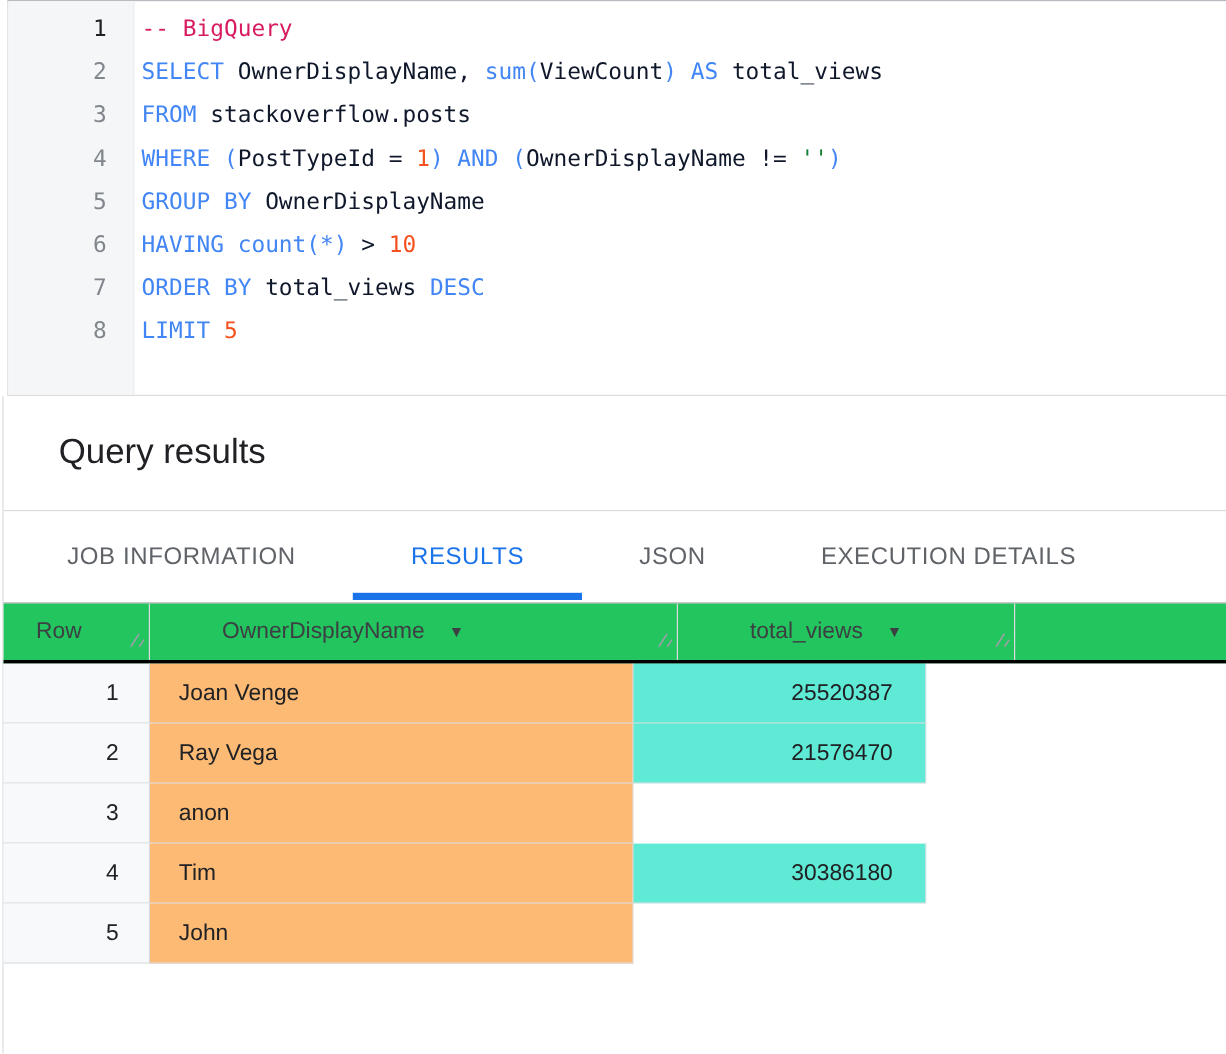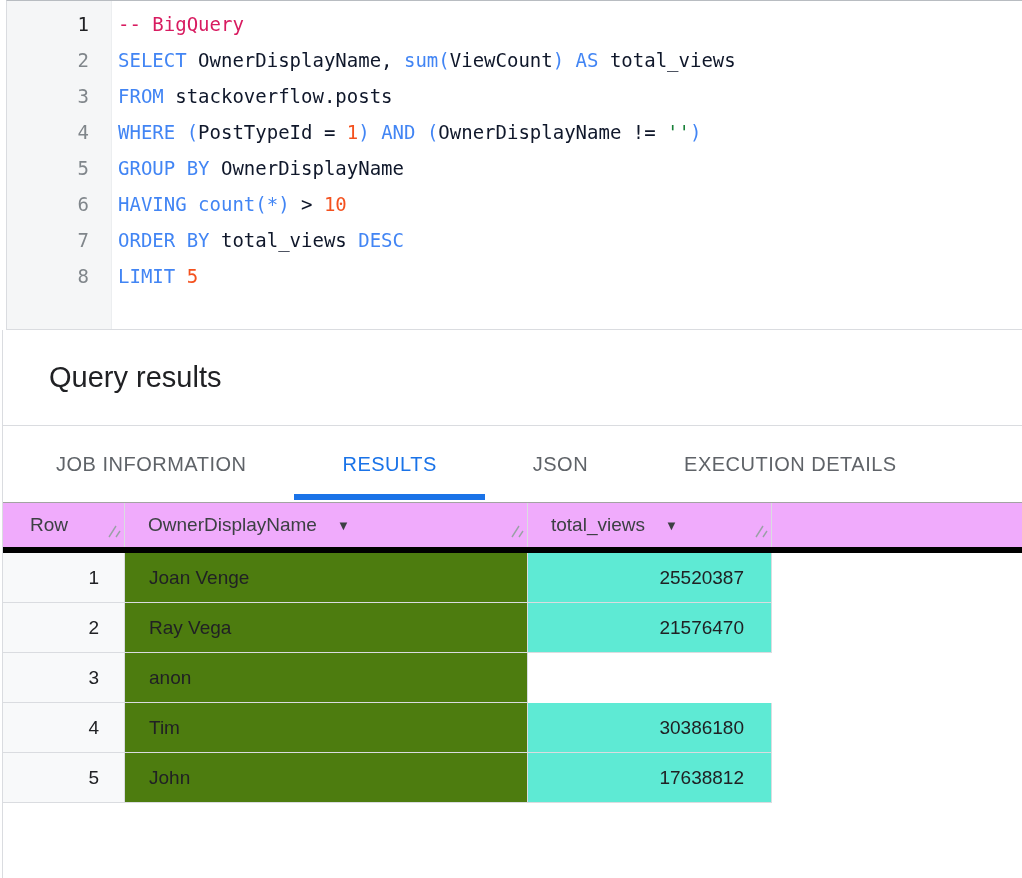--- a/index.html
+++ b/index.html
@@ -34,37 +34,37 @@
   .tabbar { height:77px; border-bottom:1px solid #a3a3a3; display:flex;
             align-items:stretch; padding-left:5px; overflow:hidden; white-space:nowrap; }
   .tab { flex:none; display:flex; align-items:center; padding:0 48px;
          font-size:20px; font-weight:500; letter-spacing:0.5px;
          color:#5f6368; position:relative; cursor:pointer; }
   .tab.active { color:#1a73e8; }
   .tab.active::after { content:""; position:absolute; left:0; right:0; bottom:2px;
                        height:6px; background:#1a73e8; }
 
   
-  .grid-header { display:flex; height:50px; background:#f0abfc;
-                 border-bottom:6px solid #000000; }
+  .grid-header { display:flex; height:50px; background:#22c55e;
+                 border-bottom:3px solid #000000;gap:37px; }
   .hcell { position:relative; display:flex; align-items:center;
            font-size:19px; font-weight:500; color:#3c4043;
            border-right:1px solid #dadce0; flex:none; }
   .hcell.h-row   { width:122px; padding-left:27px; }
   .hcell.h-owner { width:403px; padding-left:23px; }
   .hcell.h-total { width:244px; padding-left:23px; }
   .hcell.h-empty { flex:1; border-right:none; }
   .sort-arrow { font-size:13px; color:#3c4043; margin-left:20px; cursor:pointer; }
   .resize-handle { position:absolute; right:3px; bottom:3px; cursor:col-resize; }
 
   .grid-row { display:flex; height:50px; font-size:19px; }
   .cell { display:flex; align-items:center; border-right:1px solid #dadce0;
           border-bottom:1px solid #dadce0; flex:none; }
   .c-row   { width:122px; background:#f8f9fa; justify-content:flex-end; padding-right:25px; }
-  .c-owner { width:403px; background:#4d7c0f; padding-left:24px; }
+  .c-owner { width:403px; background:#fdba74; padding-left:24px; }
   .c-total { width:244px; background:#5eead4; justify-content:flex-end; padding-right:27px; }
   .c-empty { flex:1; border:none; background:#fff; }
 </style>
 </head>
 <body>
 
 <div class="editor">
   <div class="gutter">
       <div class="ln active">1</div>
       <div class="ln">2</div>
@@ -141,18 +141,17 @@
       </div>
       <div class="grid-row">
         <div class="cell c-row">4</div>
         <div class="cell c-owner">Tim</div>
         <div class="cell c-total">30386180</div>
         <div class="cell c-empty"></div>
       </div>
       <div class="grid-row">
         <div class="cell c-row">5</div>
         <div class="cell c-owner">John</div>
-        <div class="cell c-total">17638812</div>
         <div class="cell c-empty"></div>
       </div>
     </div>
 
 </div>
 
 </body></html>

